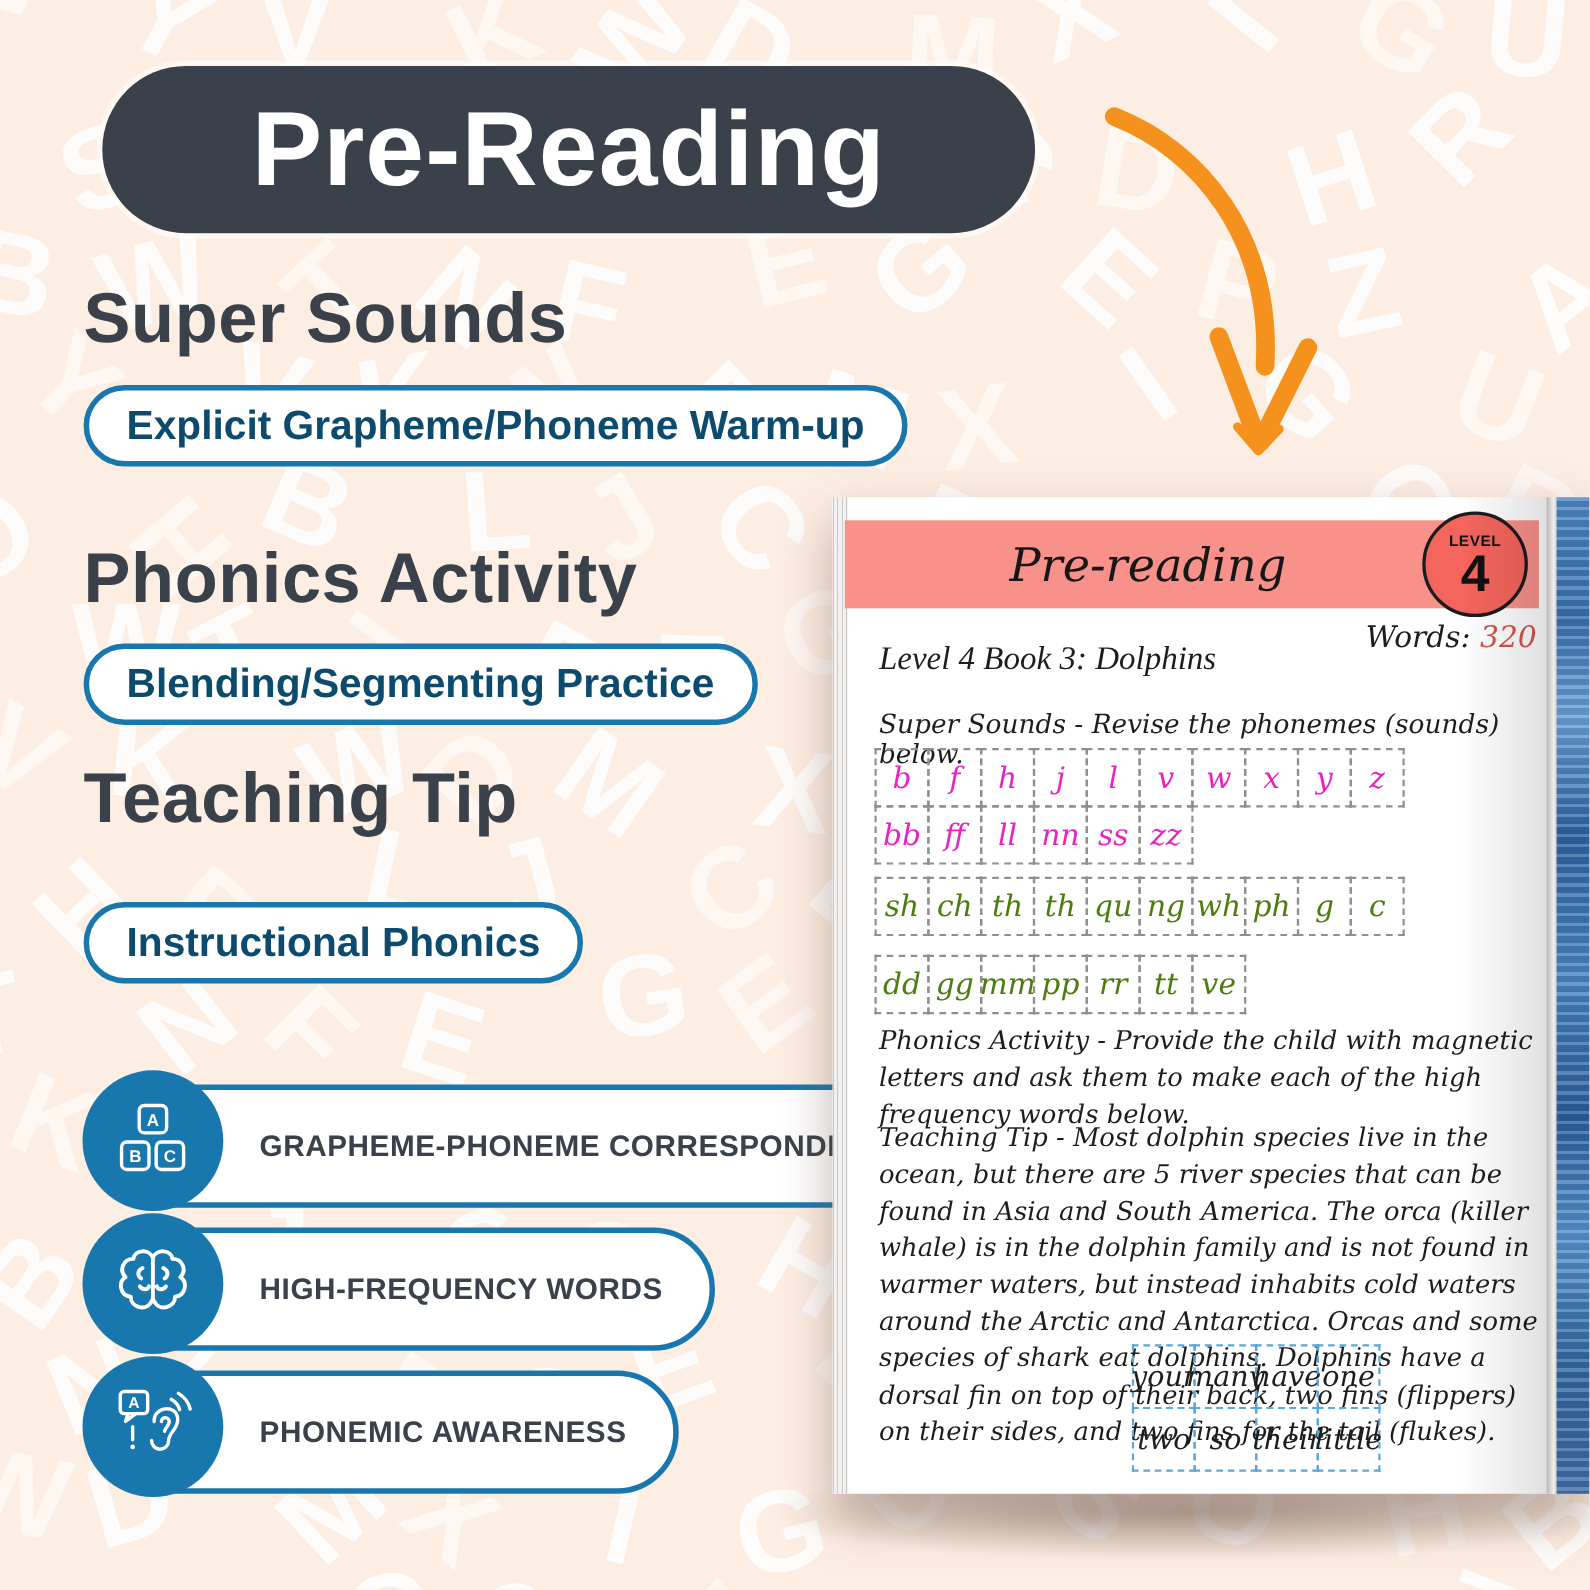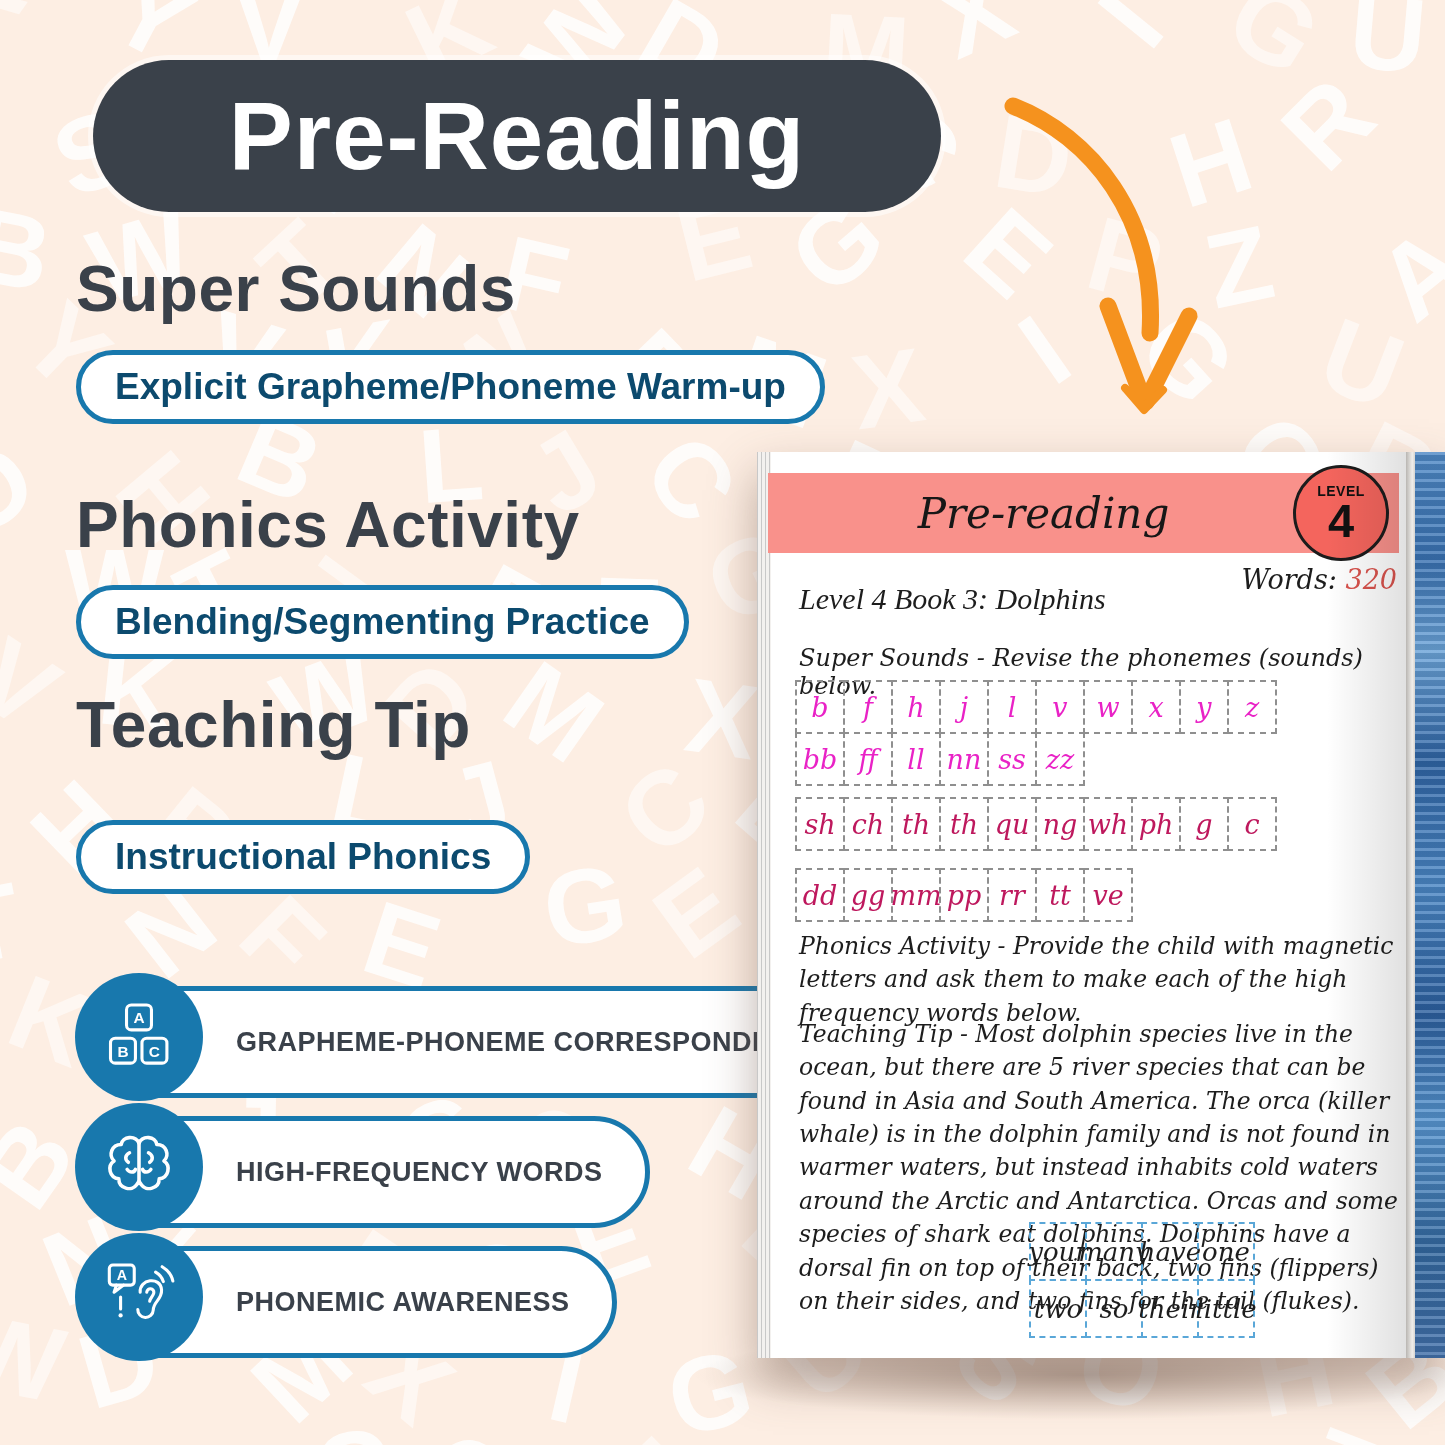--- a/index.html
+++ b/index.html
@@ -65,21 +65,21 @@
   .words-line{position:absolute;right:48px;top:112px;font-size:27px;}
   .words-line .count{color:#d9534d;}
   .book-title{position:absolute;left:42px;top:130px;font-size:30px;font-family:Liberation Serif, serif;}
   .sounds-intro{position:absolute;left:42px;top:192px;font-size:24px;}
 
   .ph-row{position:absolute;display:flex;}
   .ph-cell{width:50px;height:54px;border:2px dashed #8f8f8f;display:flex;align-items:center;justify-content:center;
         font-family:"DejaVu Serif",serif;font-style:italic;font-size:27px;box-sizing:border-box;}
   .ph-cell + .ph-cell{margin-left:-2px;}
   .pink .ph-cell{color:#e922c6;}
-  .red .ph-cell{color:#be185d;}
+  .red .ph-cell{color:#4d7c0f;}
 
   .para{position:absolute;left:42px;font-size:23.5px;line-height:1.42;width:612px;}
 
   .hfw-label{position:absolute;left:56px;top:798px;width:244px;text-align:center;
         font-size:27px;color:#58a8d8;font-family:"DejaVu Serif",serif;font-style:italic;}
   .hfw-grid{position:absolute;left:272px;top:770px;}
   .hfw-row{display:flex;}
   .hfw-row + .hfw-row{margin-top:-2px;}
   .hfw-cell{width:58px;height:59px;border:2px dashed #5aa7d8;display:flex;align-items:center;justify-content:center;
         font-family:"DejaVu Serif",serif;font-style:italic;font-size:26px;color:#1d1d1d;box-sizing:border-box;}

